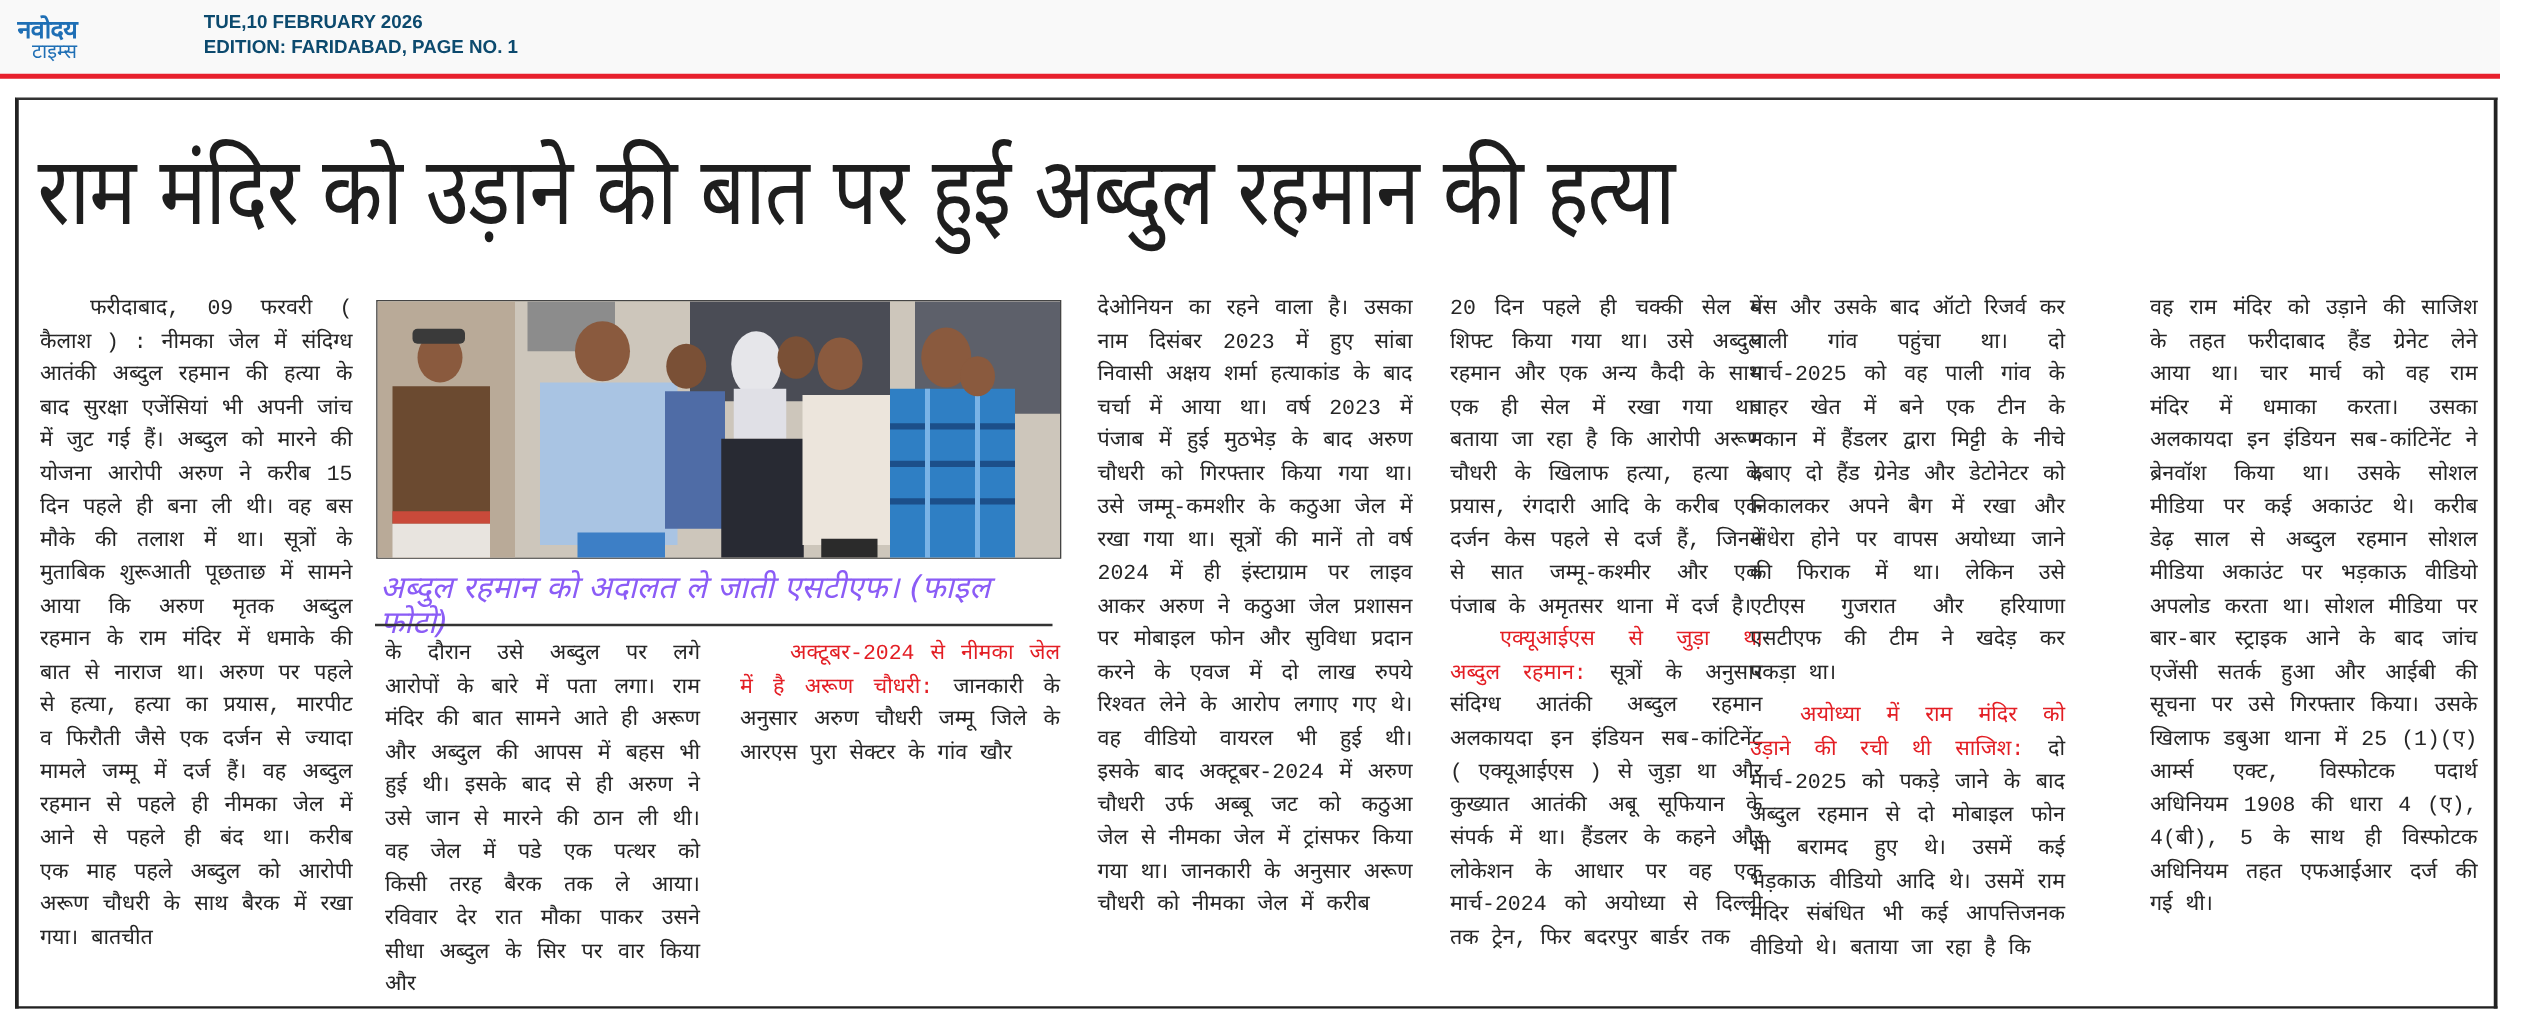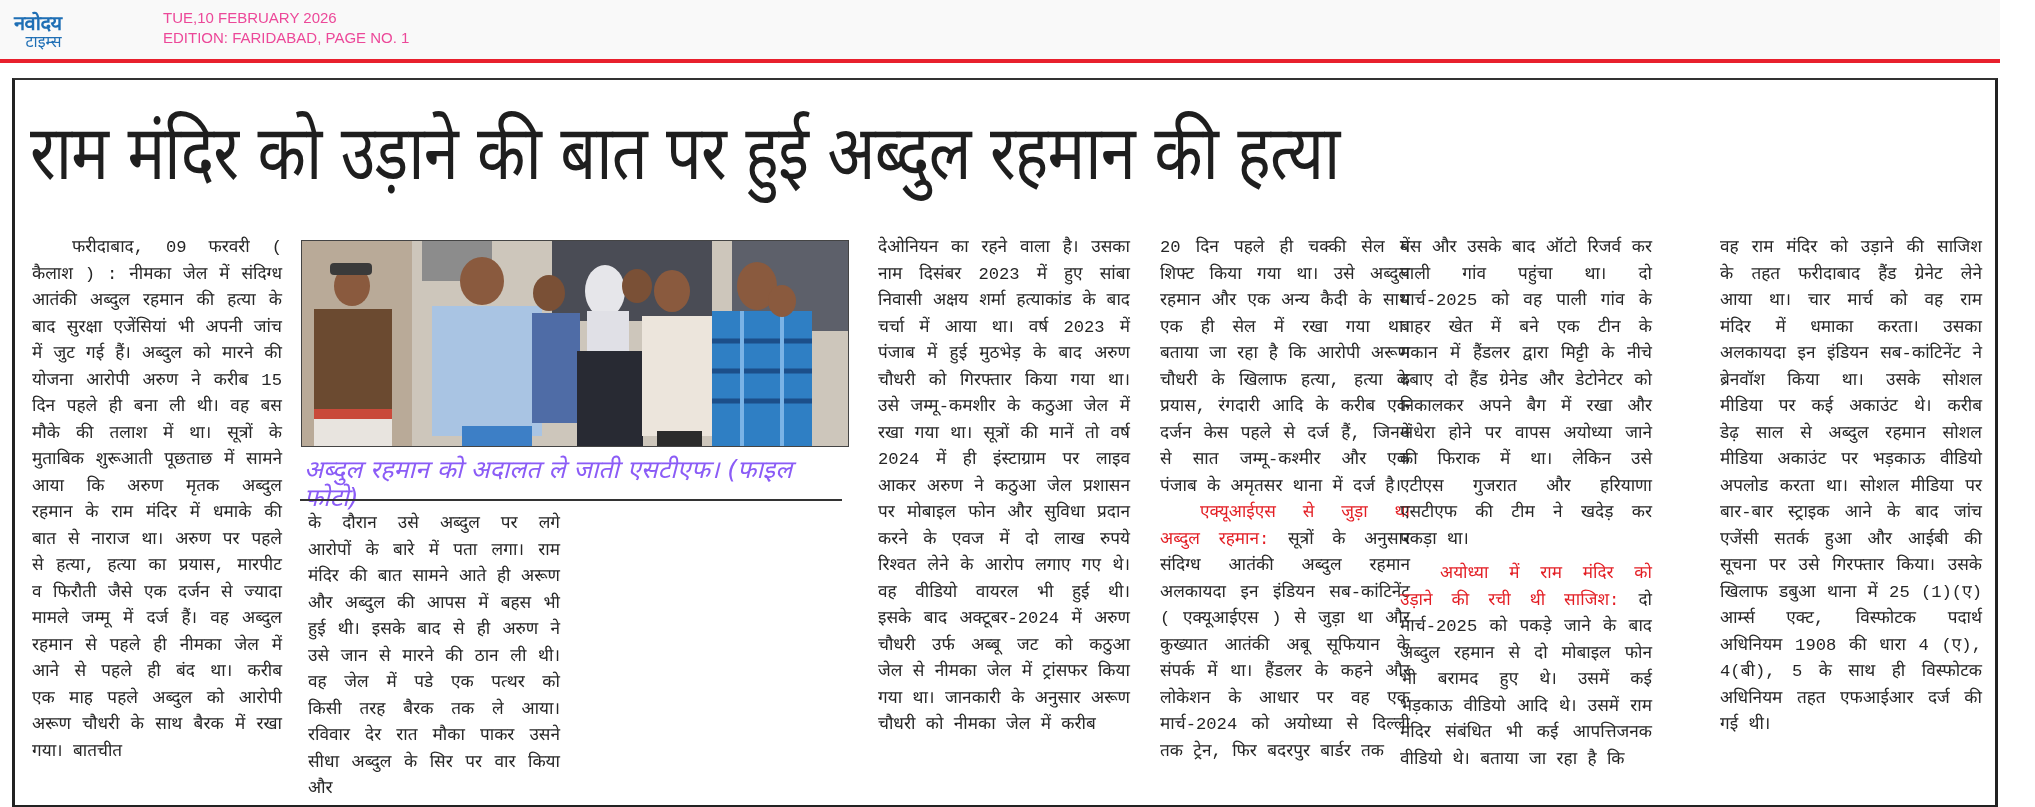--- a/index.html
+++ b/index.html
@@ -7,21 +7,21 @@
   body { font-family: "DejaVu Sans", sans-serif; color: #222; position: relative; }
 
   .topbar { position: absolute; left: 0; top: 0; width: 2000px; height: 59px; background: #f9f9f9; }
   .topbar-right { position: absolute; left: 2000px; top: 0; width: 35px; height: 59px; background: #ffffff; }
   .redline { position: absolute; left: 0; top: 59px; width: 2000px; height: 4px; background: #e8202d; }
 
   .logo { position: absolute; left: 14px; top: 12px; height: 24px; display: flex; align-items: flex-end; flex-direction: column; }
   .logo-main { font-family: "DejaVu Sans", sans-serif; font-weight: bold; font-size: 20px; color: #1f6fb5; line-height: 22px; letter-spacing: -0.5px; }
   .logo-sub { font-family: Liberation Sans, sans-serif; font-size: 16px; color: #1f6fb5; line-height: 16px; margin-left: 1px; }
 
-  .edition { position: absolute; left: 163px; top: 8px; font-family: "Liberation Sans", sans-serif; font-weight: normal; font-size: 15px; line-height: 20px; color: #ec4899; }
+  .edition { position: absolute; left: 163px; top: 8px; font-family: "Liberation Sans", sans-serif; font-weight: bold; font-size: 15px; line-height: 20px; color: #0c4a6e; }
 
   .page-box { position: absolute; left: 12px; top: 78px; width: 1986px; height: 729px; border-top: 2px solid #333; border-left: 3px solid #222; border-right: 3px solid #222; border-bottom: 2px solid #222; }
 
   .headline { position: absolute; left: 30px; top: 98px; width: 1960px; font-family: "DejaVu Sans", sans-serif; font-size: 76px; line-height: 110px; color: #1e1e1e; font-weight: normal; transform: scaleX(0.83); transform-origin: left top; white-space: nowrap; letter-spacing: -1px; }
 
   .col { position: absolute; font-family: "DejaVu Sans", sans-serif; font-size: 17.2px; line-height: 26.5px; color: #262626; text-align: justify; }
   .col p { margin: 0; font-family: Liberation Mono, monospace; }
   .col .indent { text-indent: 40px; }
   .col .red { color: #e31e24; }
 
@@ -105,20 +105,21 @@
   </svg>
 </div>
 <div class="caption">अब्दुल रहमान को अदालत ले जाती एसटीएफ। (फाइल फोटो)</div>
 <div class="caption-rule"></div>
 
 <div class="col" id="col2">
   <p>के दौरान उसे अब्दुल पर लगे आरोपों के बारे में पता लगा। राम मंदिर की बात सामने आते ही अरूण और अब्दुल की आपस में बहस भी हुई थी। इसके बाद से ही अरुण ने उसे जान से मारने की ठान ली थी। वह जेल में पडे एक पत्थर को किसी तरह बैरक तक ले आया। रविवार देर रात मौका पाकर उसने सीधा अब्दुल के सिर पर वार किया और</p>
 </div>
 
 <div class="col" id="col3">
+  <p class="indent"><span class="red">अक्टूबर-2024 से नीमका जेल में है अरूण चौधरी:</span><span> जानकारी के अनुसार अरुण चौधरी जम्मू जिले के आरएस पुरा सेक्टर के गांव खौर</span></p>
 </div>
 
 <div class="col" id="col4">
   <p>देओनियन का रहने वाला है। उसका नाम दिसंबर 2023 में हुए सांबा निवासी अक्षय शर्मा हत्याकांड के बाद चर्चा में आया था। वर्ष 2023 में पंजाब में हुई मुठभेड़ के बाद अरुण चौधरी को गिरफ्तार किया गया था। उसे जम्मू-कमशीर के कठुआ जेल में रखा गया था। सूत्रों की मानें तो वर्ष 2024 में ही इंस्टाग्राम पर लाइव आकर अरुण ने कठुआ जेल प्रशासन पर मोबाइल फोन और सुविधा प्रदान करने के एवज में दो लाख रुपये रिश्वत लेने के आरोप लगाए गए थे। वह वीडियो वायरल भी हुई थी। इसके बाद अक्टूबर-2024 में अरुण चौधरी उर्फ अब्बू जट को कठुआ जेल से नीमका जेल में ट्रांसफर किया गया था। जानकारी के अनुसार अरूण चौधरी को नीमका जेल में करीब</p>
 </div>
 
 <div class="col" id="col5">
   <p>20 दिन पहले ही चक्की सेल में शिफ्ट किया गया था। उसे अब्दुल रहमान और एक अन्य कैदी के साथ एक ही सेल में रखा गया था। बताया जा रहा है कि आरोपी अरूण चौधरी के खिलाफ हत्या, हत्या के प्रयास, रंगदारी आदि के करीब एक दर्जन केस पहले से दर्ज हैं, जिनमें से सात जम्मू-कश्मीर और एक पंजाब के अमृतसर थाना में दर्ज है।</p>
   <p class="indent" style="margin-top:0"><span class="red">एक्यूआईएस से जुड़ा था अब्दुल रहमान:</span><span> सूत्रों के अनुसार संदिग्ध आतंकी अब्दुल रहमान अलकायदा इन इंडियन सब-कांटिनेंट ( एक्यूआईएस ) से जुड़ा था और कुख्यात आतंकी अबू सूफियान के संपर्क में था। हैंडलर के कहने और लोकेशन के आधार पर वह एक मार्च-2024 को अयोध्या से दिल्ली तक ट्रेन, फिर बदरपुर बार्डर तक</span></p>
 </div>

